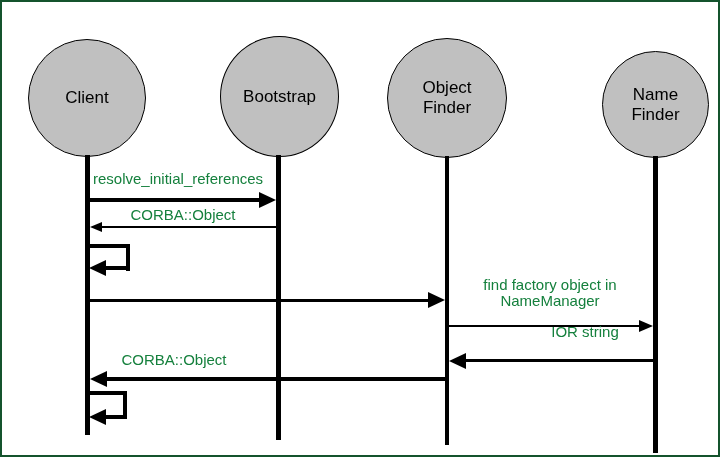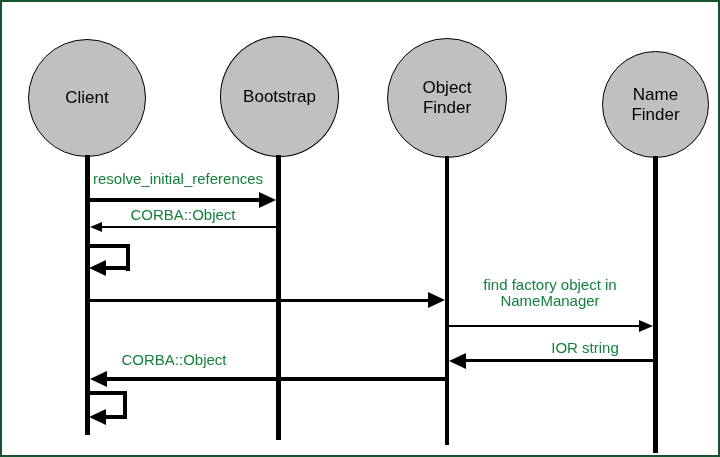--- a/index.html
+++ b/index.html
@@ -90,21 +90,21 @@
     line-height: 16px;
     color: #15803d;
     white-space: nowrap;
   }
   .msg-label.wrap { white-space: normal; text-align: center; }
   .lab-m1 { left: 91px;  top: 169px; }
   .lab-m2 { left: 88px;  top: 205px; width: 186px; text-align: center; }
   .lab-m3 { left: 131px; top: 239px; }
   .lab-m4 { left: 118px; top: 277px; }
   .lab-m5 { left: 458px; top: 264px; width: 180px; margin-top: 11px; }
-  .lab-m6 { left: 447px; top: 338px; width: 232px; text-align: center; padding-left: 40px; }
+  .lab-m6 { left: 447px; top: 322px; width: 232px; text-align: center; padding-left: 40px; }
   .lab-m7 { left: 80px;  top: 350px; width: 184px; text-align: center; }
   .lab-m8 { left: 136px; top: 391px; }
 </style>
 </head>
 <body>
 
 <div class="canvas">
 
   <div class="actor-circle pos-client">
     <span>Client</span>

